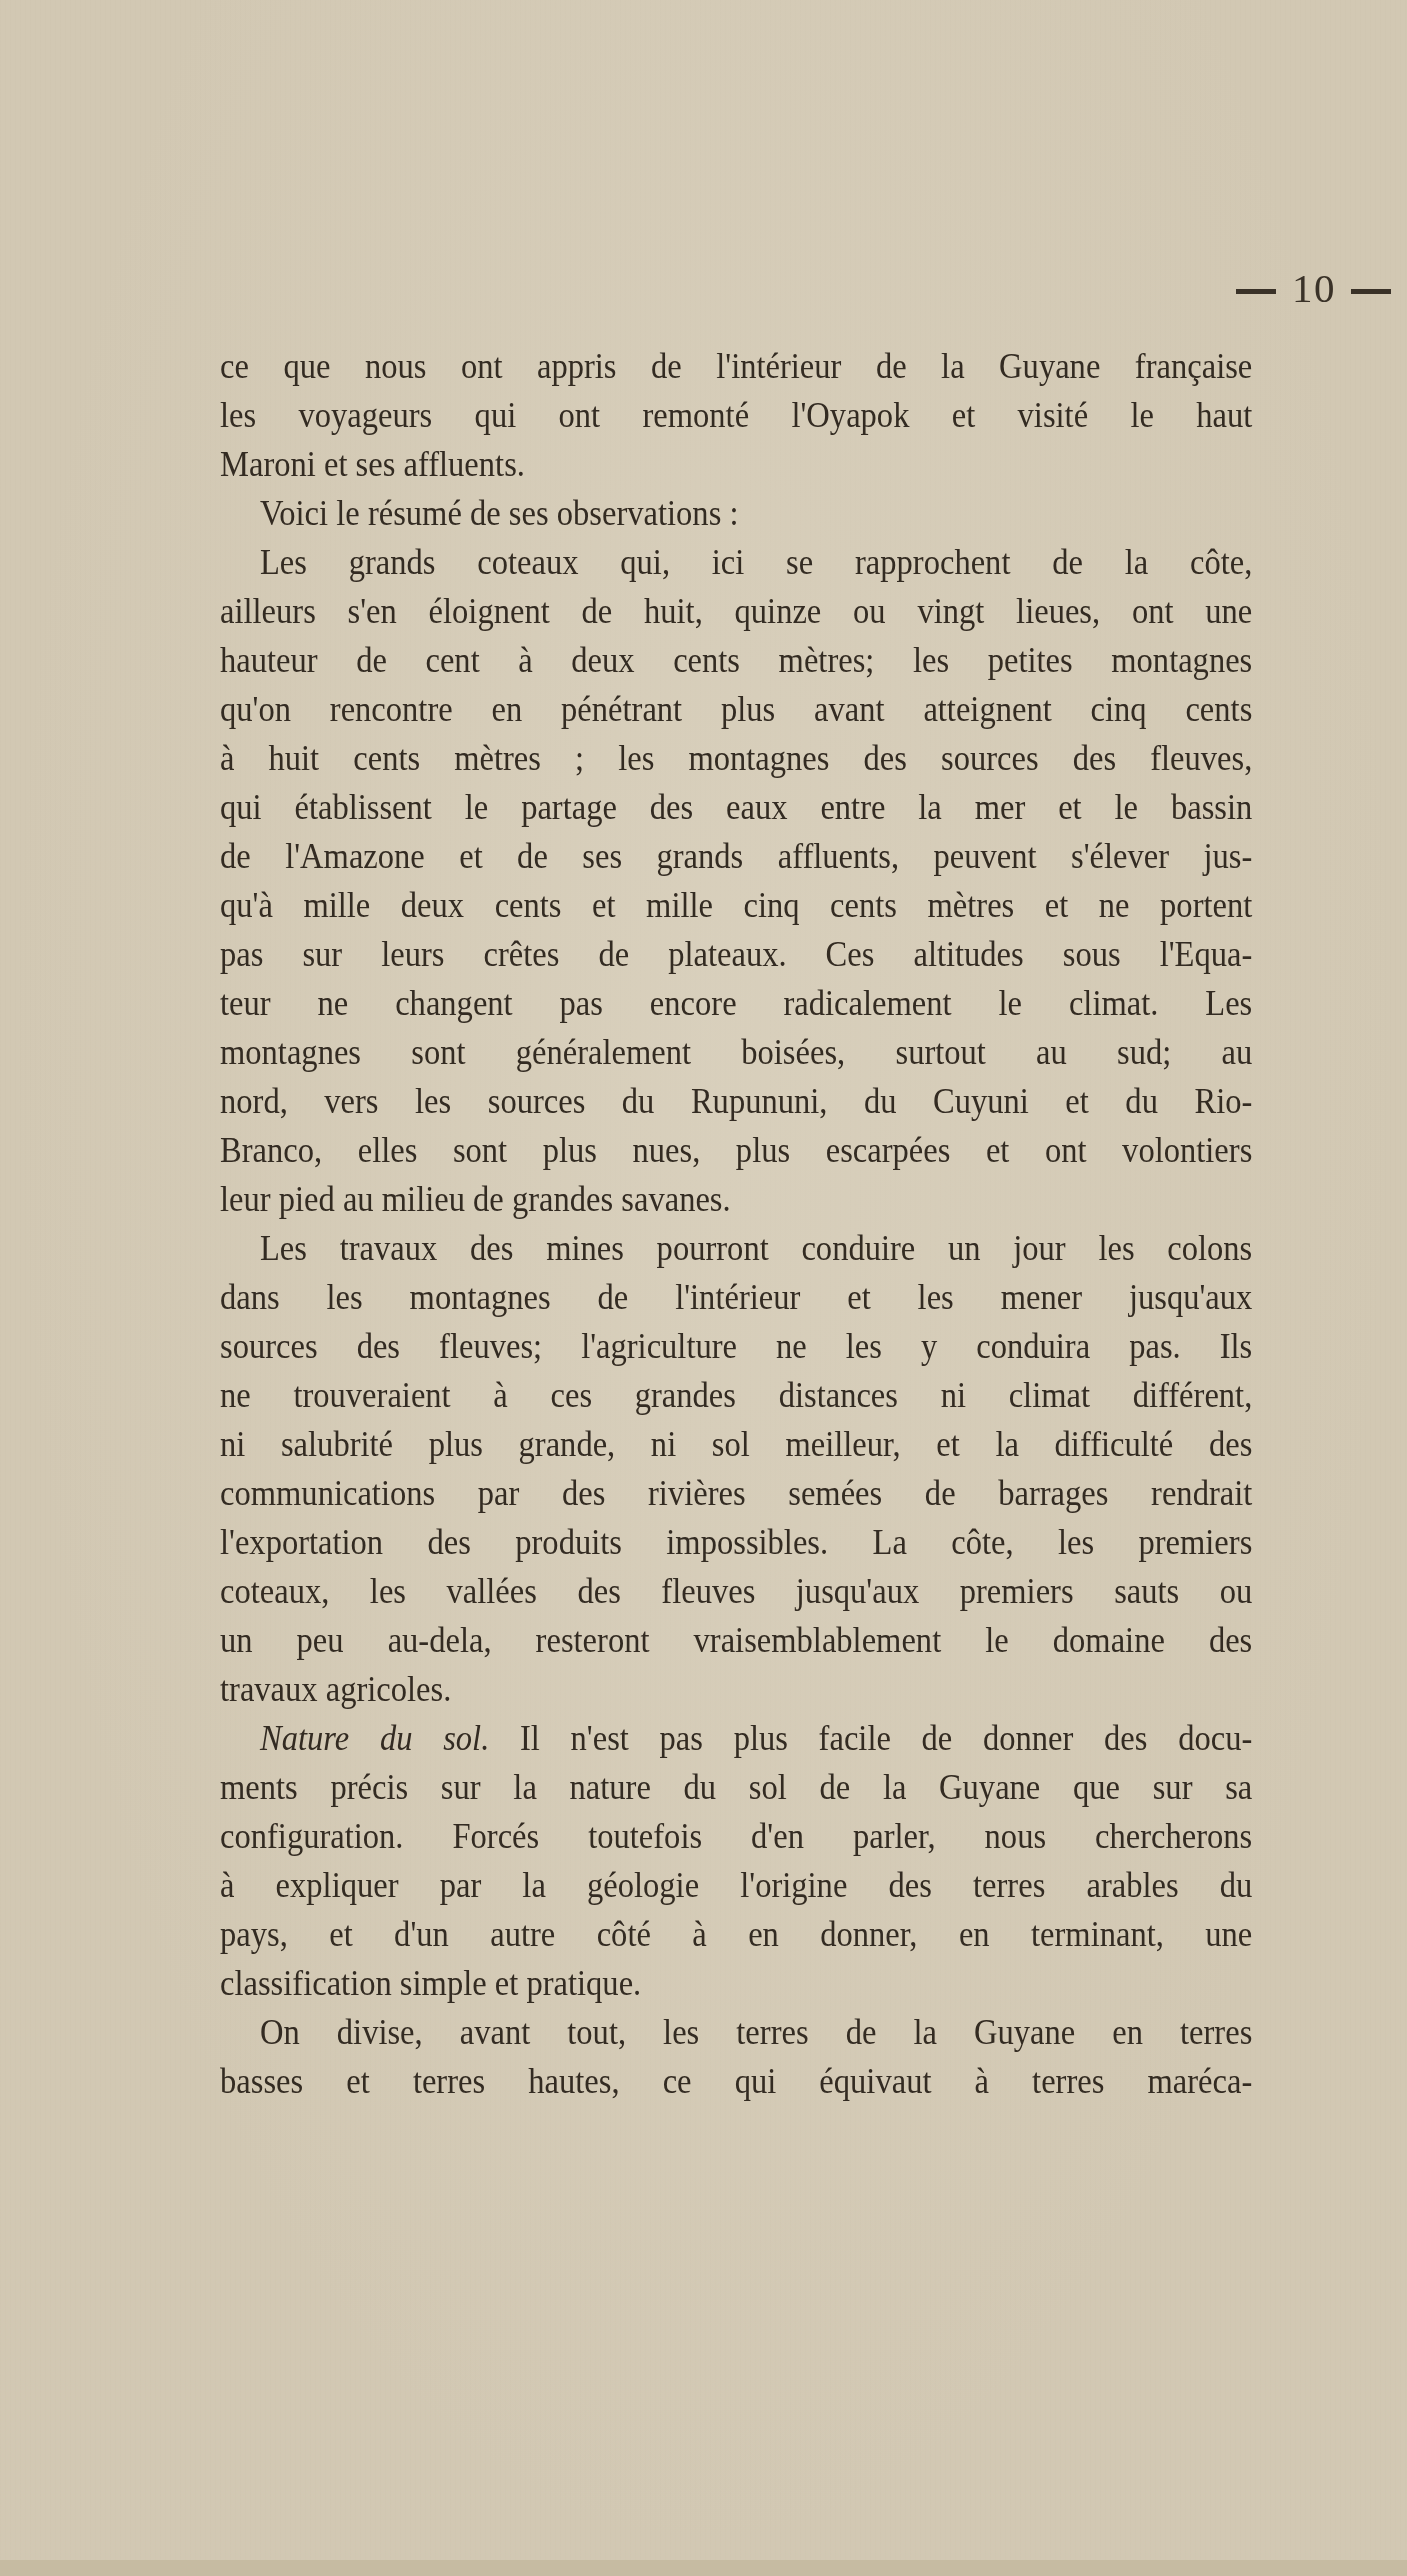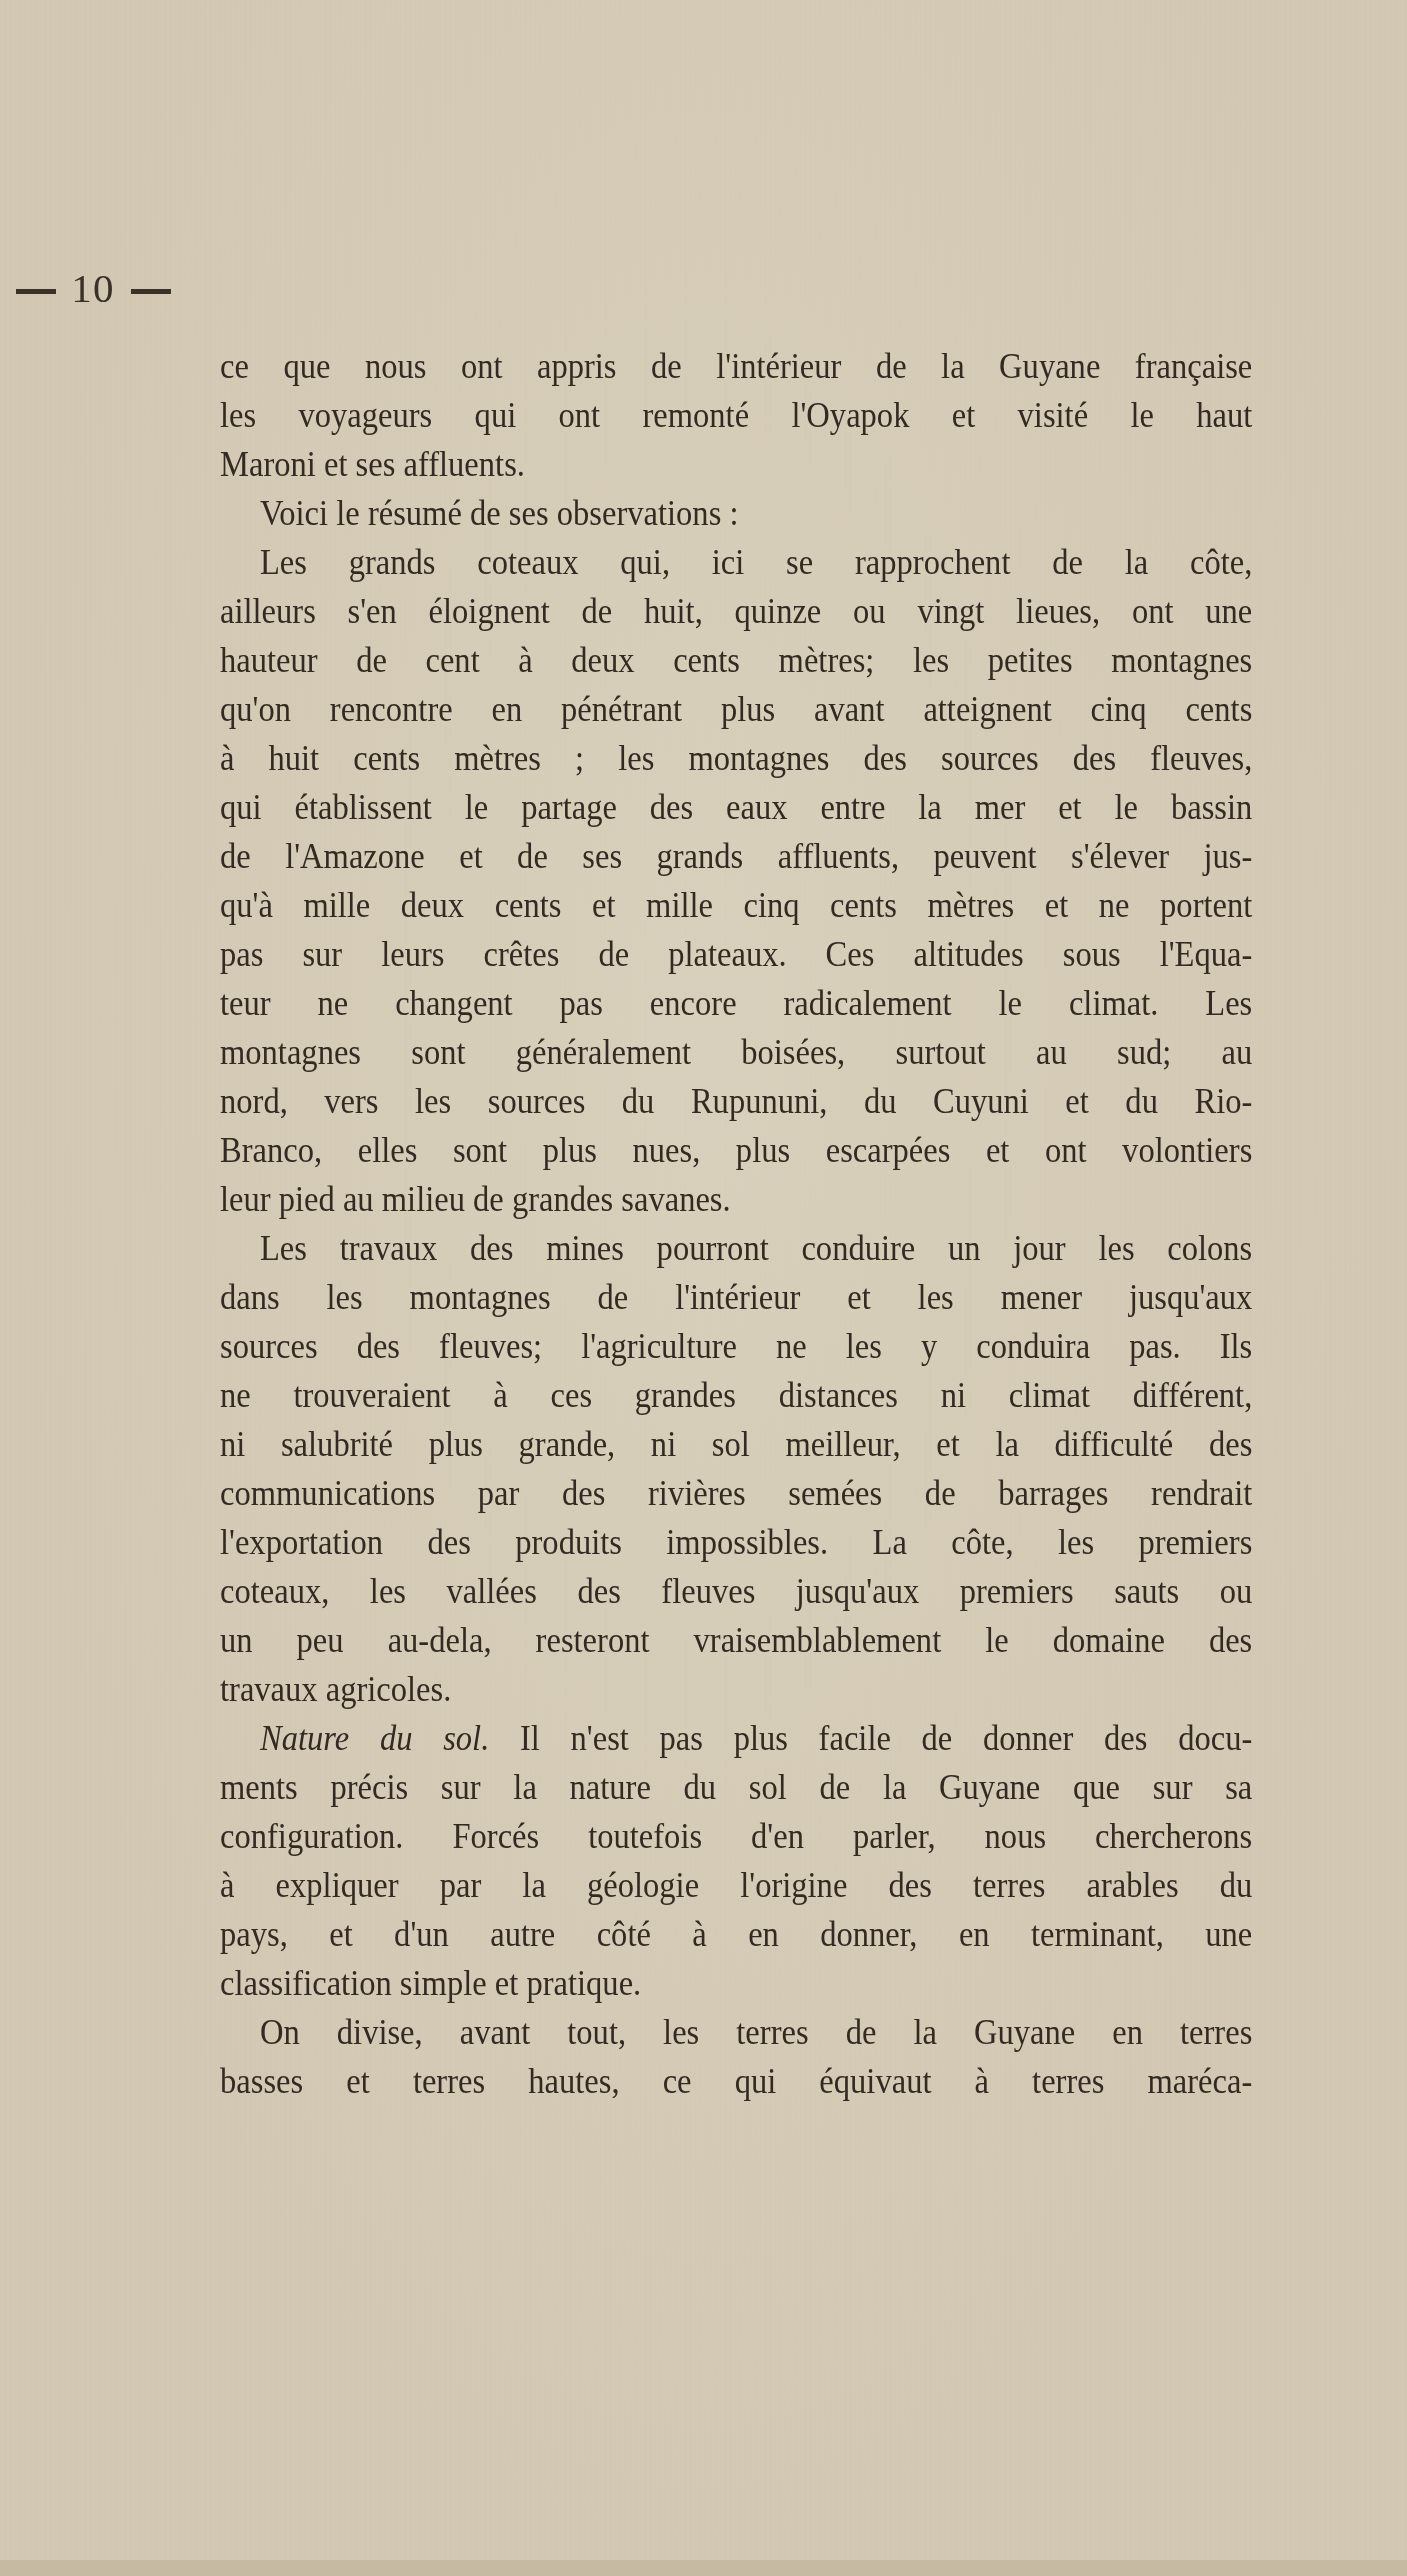--- a/index.html
+++ b/index.html
@@ -28,21 +28,21 @@
       position: absolute;
       left: 0; right: 0; bottom: 0;
       height: 15.6px;
       background: #c6bba2;
     }
     .folio {
       position: absolute;
       top: 264px;
       left: 0;
       width: 1407px;
-      text-align: left;
+      text-align: right;
       font-family: "Liberation Serif", "DejaVu Serif", serif;
       font-size: 41px;
       color: #3a3228;
       letter-spacing: 1.4px;
     }
     .folio .dash {
       display: inline-block;
       width: 40px;
       height: 5px;
       background: #3a3228;

